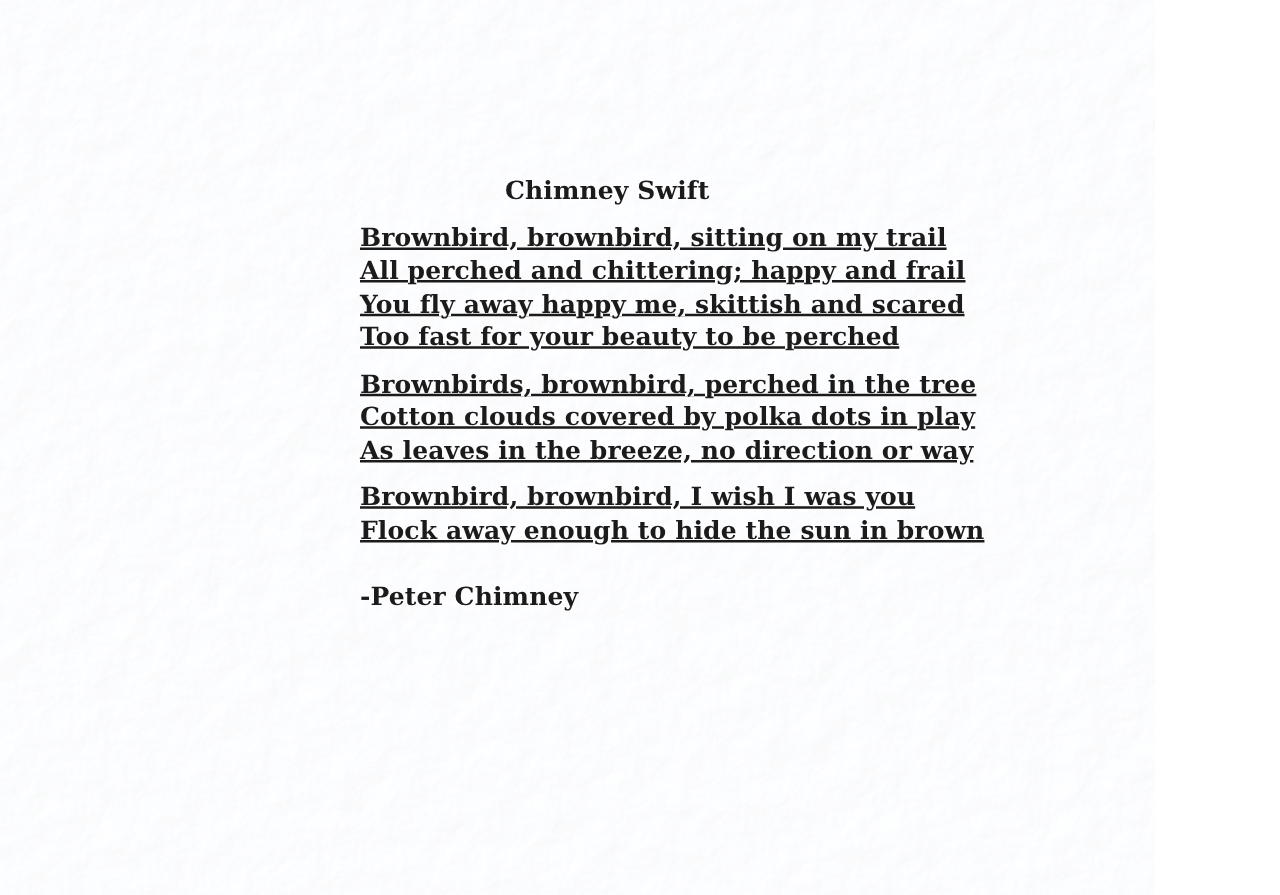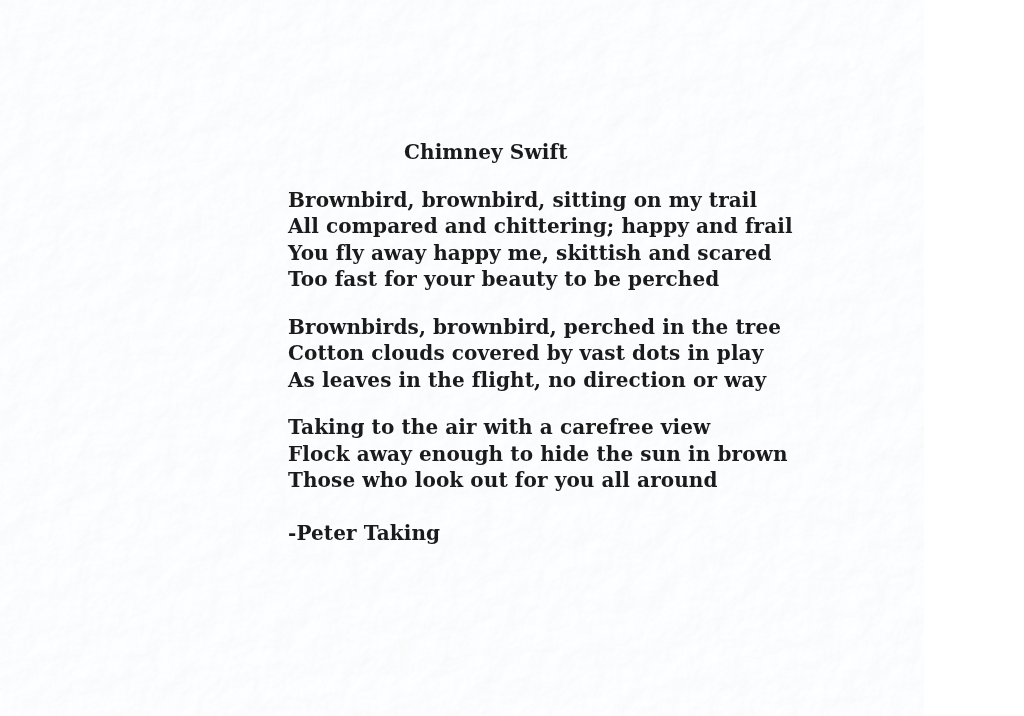--- a/index.html
+++ b/index.html
@@ -29,21 +29,22 @@
     font-size: 20px;
     line-height: 26.5px;
     color: #1b1b1b;
     letter-spacing: 0.1px;
     white-space: nowrap;
   }
   .poem-title {
     margin-left: 116px;
   }
   .stanza {
-    margin-top: 21px;
+    margin-top: 11px;
+    text-decoration: underline;
   }
   .attribution {
     margin-top: 26.5px;
   }
 </style>
 </head>
 <body>
 
 <div class="page">
 
@@ -62,33 +63,32 @@
     <rect width="1024" height="716" fill="#ecedef"></rect>
     <rect width="1024" height="716" filter="url(#paper)"></rect>
   </svg>
 
   <div class="poem">
 
     <div class="poem-title">Chimney Swift</div>
 
     <div class="stanza">
       <div>Brownbird, brownbird, sitting on my trail</div>
-      <div>All compared and chittering; happy and frail</div>
+      <div>All perched and chittering; happy and frail</div>
       <div>You fly away happy me, skittish and scared</div>
       <div>Too fast for your beauty to be perched</div>
     </div>
 
     <div class="stanza">
       <div>Brownbirds, brownbird, perched in the tree</div>
-      <div>Cotton clouds covered by vast dots in play</div>
-      <div>As leaves in the flight, no direction or way</div>
+      <div>Cotton clouds covered by polka dots in play</div>
+      <div>As leaves in the breeze, no direction or way</div>
     </div>
 
     <div class="stanza">
-      <div>Taking to the air with a carefree view</div>
+      <div>Brownbird, brownbird, I wish I was you</div>
       <div>Flock away enough to hide the sun in brown</div>
-      <div>Those who look out for you all around</div>
     </div>
 
-    <div class="attribution">-Peter Taking</div>
+    <div class="attribution">-Peter Chimney</div>
 
   </div>
 </div>
 
 </body></html>

